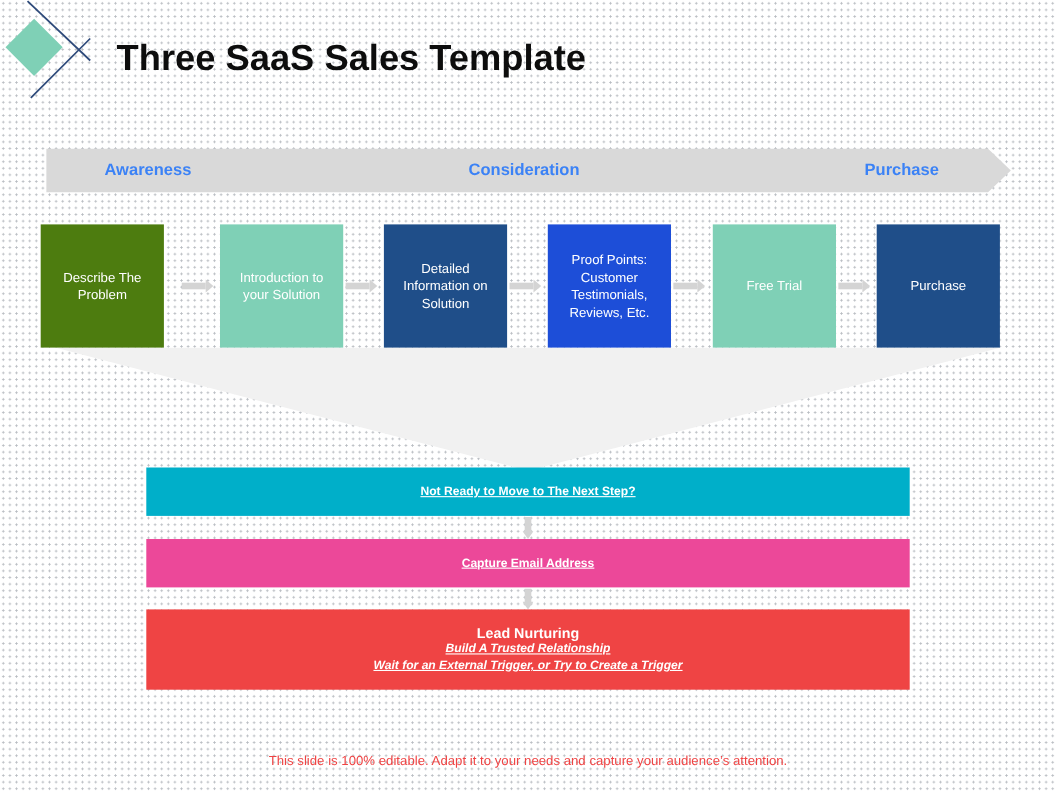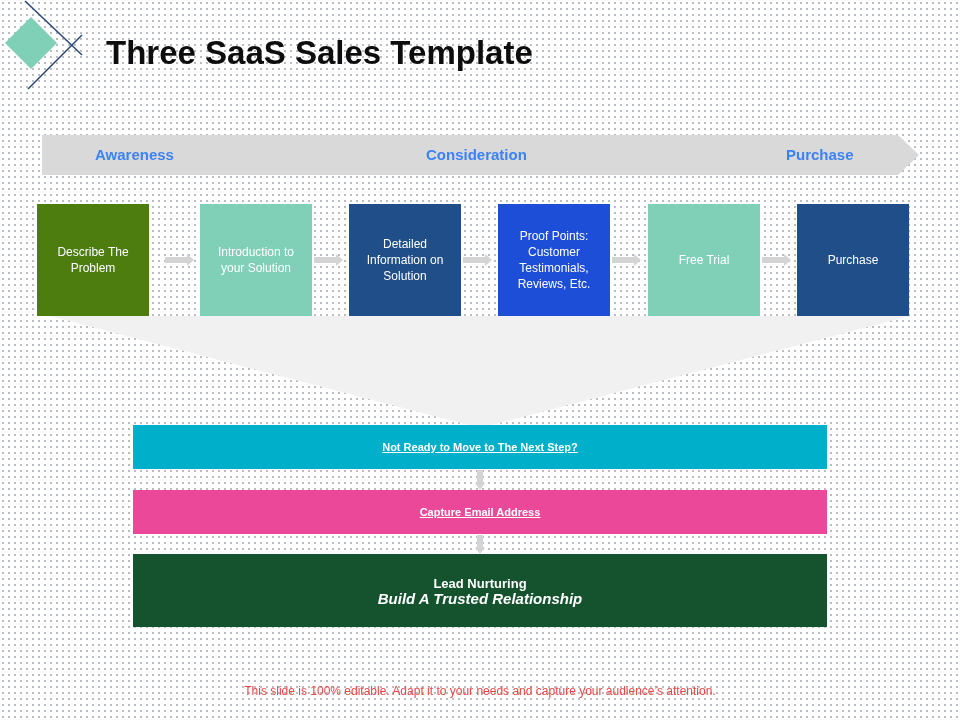--- a/index.html
+++ b/index.html
@@ -46,21 +46,21 @@
     
     .bar {
       position: absolute; left: 133px; width: 694px;
       display: flex; flex-direction: column; align-items: center; justify-content: center;
       color: #ffffff; text-align: center;
     }
     .bar-label { font-size: 11px; font-weight: bold; text-decoration: underline; }
     .arrow-v { position: absolute; left: 475px; width: 10px; }
 
     .lead-title { font-size: 13px; font-weight: bold; line-height: 15px; }
-    .lead-sub { font-size: 15px; font-style: italic; font-weight: bold; line-height: 15px; }
+    .lead-sub { font-size: 11px; font-style: italic; font-weight: bold; line-height: 15px; text-decoration: underline; }
 
     .footer {
       left: 0; width: 960px; top: 684px; text-align: center;
       font-size: 12px; color: #ef4444;
     }
   </style>
 </head>
 <body>
 
 <svg class="abs logo" viewBox="0 0 90 95">
@@ -123,18 +123,19 @@
     <rect x="2" y="0" width="6" height="14" fill="#D4D4D4"></rect>
     <polygon points="0,13 10,13 5,20" fill="#D4D4D4"></polygon>
   </svg>
 <div class="bar" style="top:490px;height:44px;background:#ec4899">
   <span class="bar-label">Capture Email Address</span>
 </div>
 <svg class="arrow-v" style="top:535px;height:19px" viewBox="0 0 10 19">
     <rect x="2" y="0" width="6" height="13" fill="#D4D4D4"></rect>
     <polygon points="0,12 10,12 5,19" fill="#D4D4D4"></polygon>
   </svg>
-<div class="bar" style="top:554px;height:73px;background:#14532d">
+<div class="bar" style="top:554px;height:73px;background:#ef4444">
   <span class="lead-title">Lead Nurturing</span>
   <span class="lead-sub">Build A Trusted Relationship</span>
+  <span class="lead-sub">Wait for an External Trigger, or Try to Create a Trigger</span>
 </div>
 
 <div class="abs footer">This slide is 100% editable. Adapt it to your needs and capture your audience’s attention.</div>
 
 </body></html>

